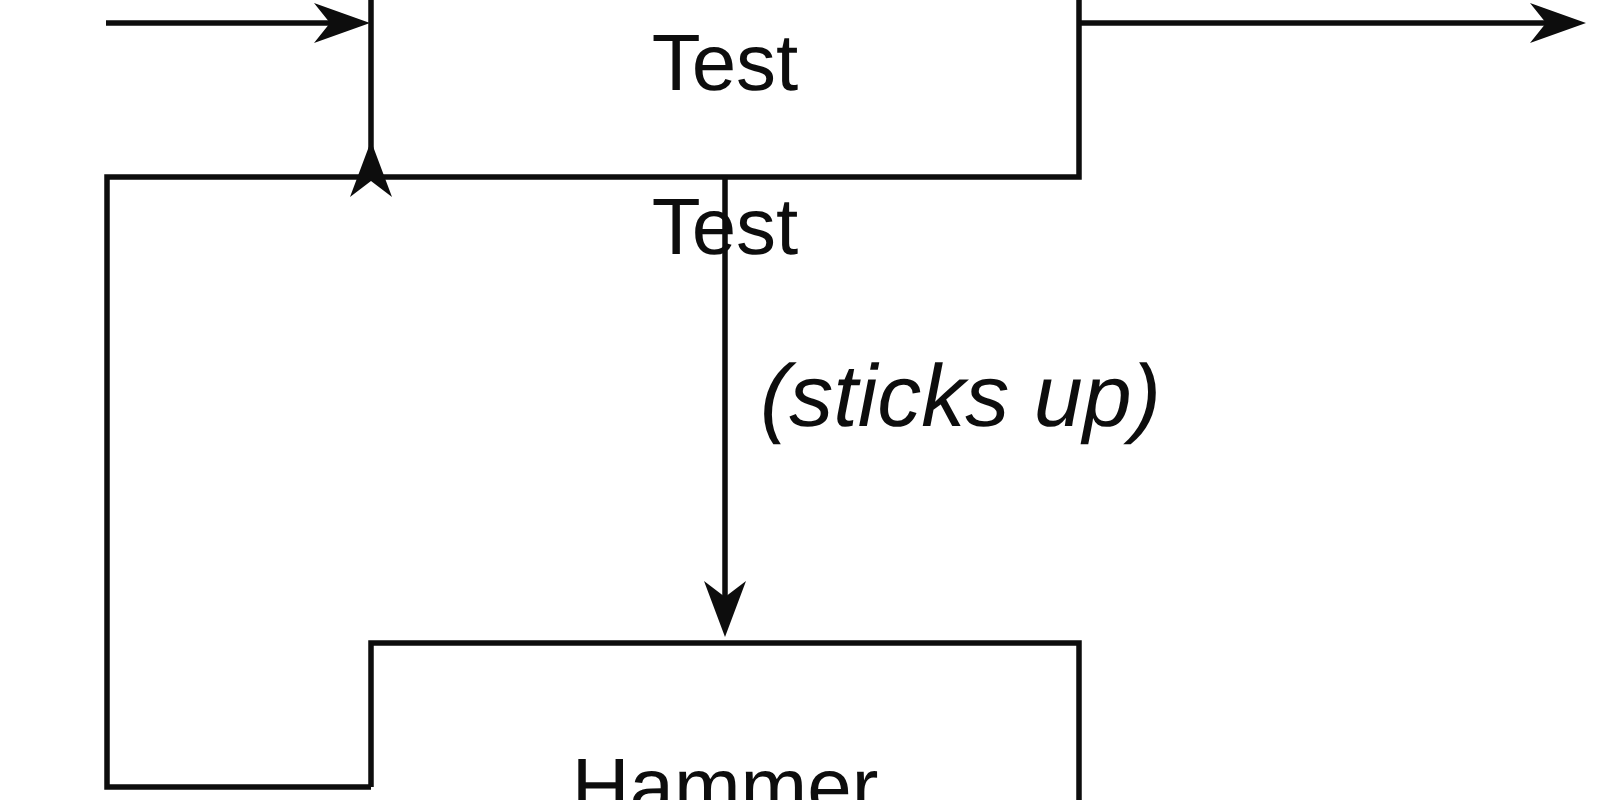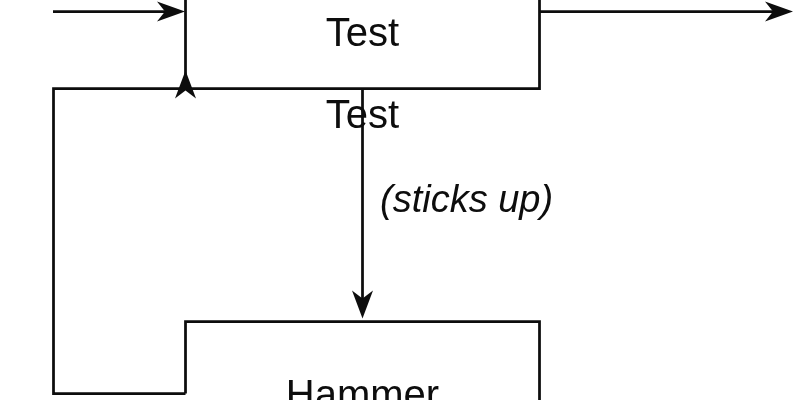--- a/index.html
+++ b/index.html
@@ -24,21 +24,21 @@
     left: 185px; width: 355px;
     text-align: center;
     font-size: 40px; line-height: 41px;
     white-space: pre-line;
   }
   .node-label .line { display: block; }
   #test-nail-label { top: -29px; }
   #hammer-label { top: 374px; }
   #sticks-up-label {
     left: 380px; top: 178px;
-    font-size: 38px; line-height: 42px;
+    font-size: 44px; line-height: 42px;
     font-style: italic;
     white-space: nowrap;
   }
 </style>
 </head>
 <body>
 
 <div class="canvas">
 
   <svg width="800" height="400" viewBox="0 0 800 400">

